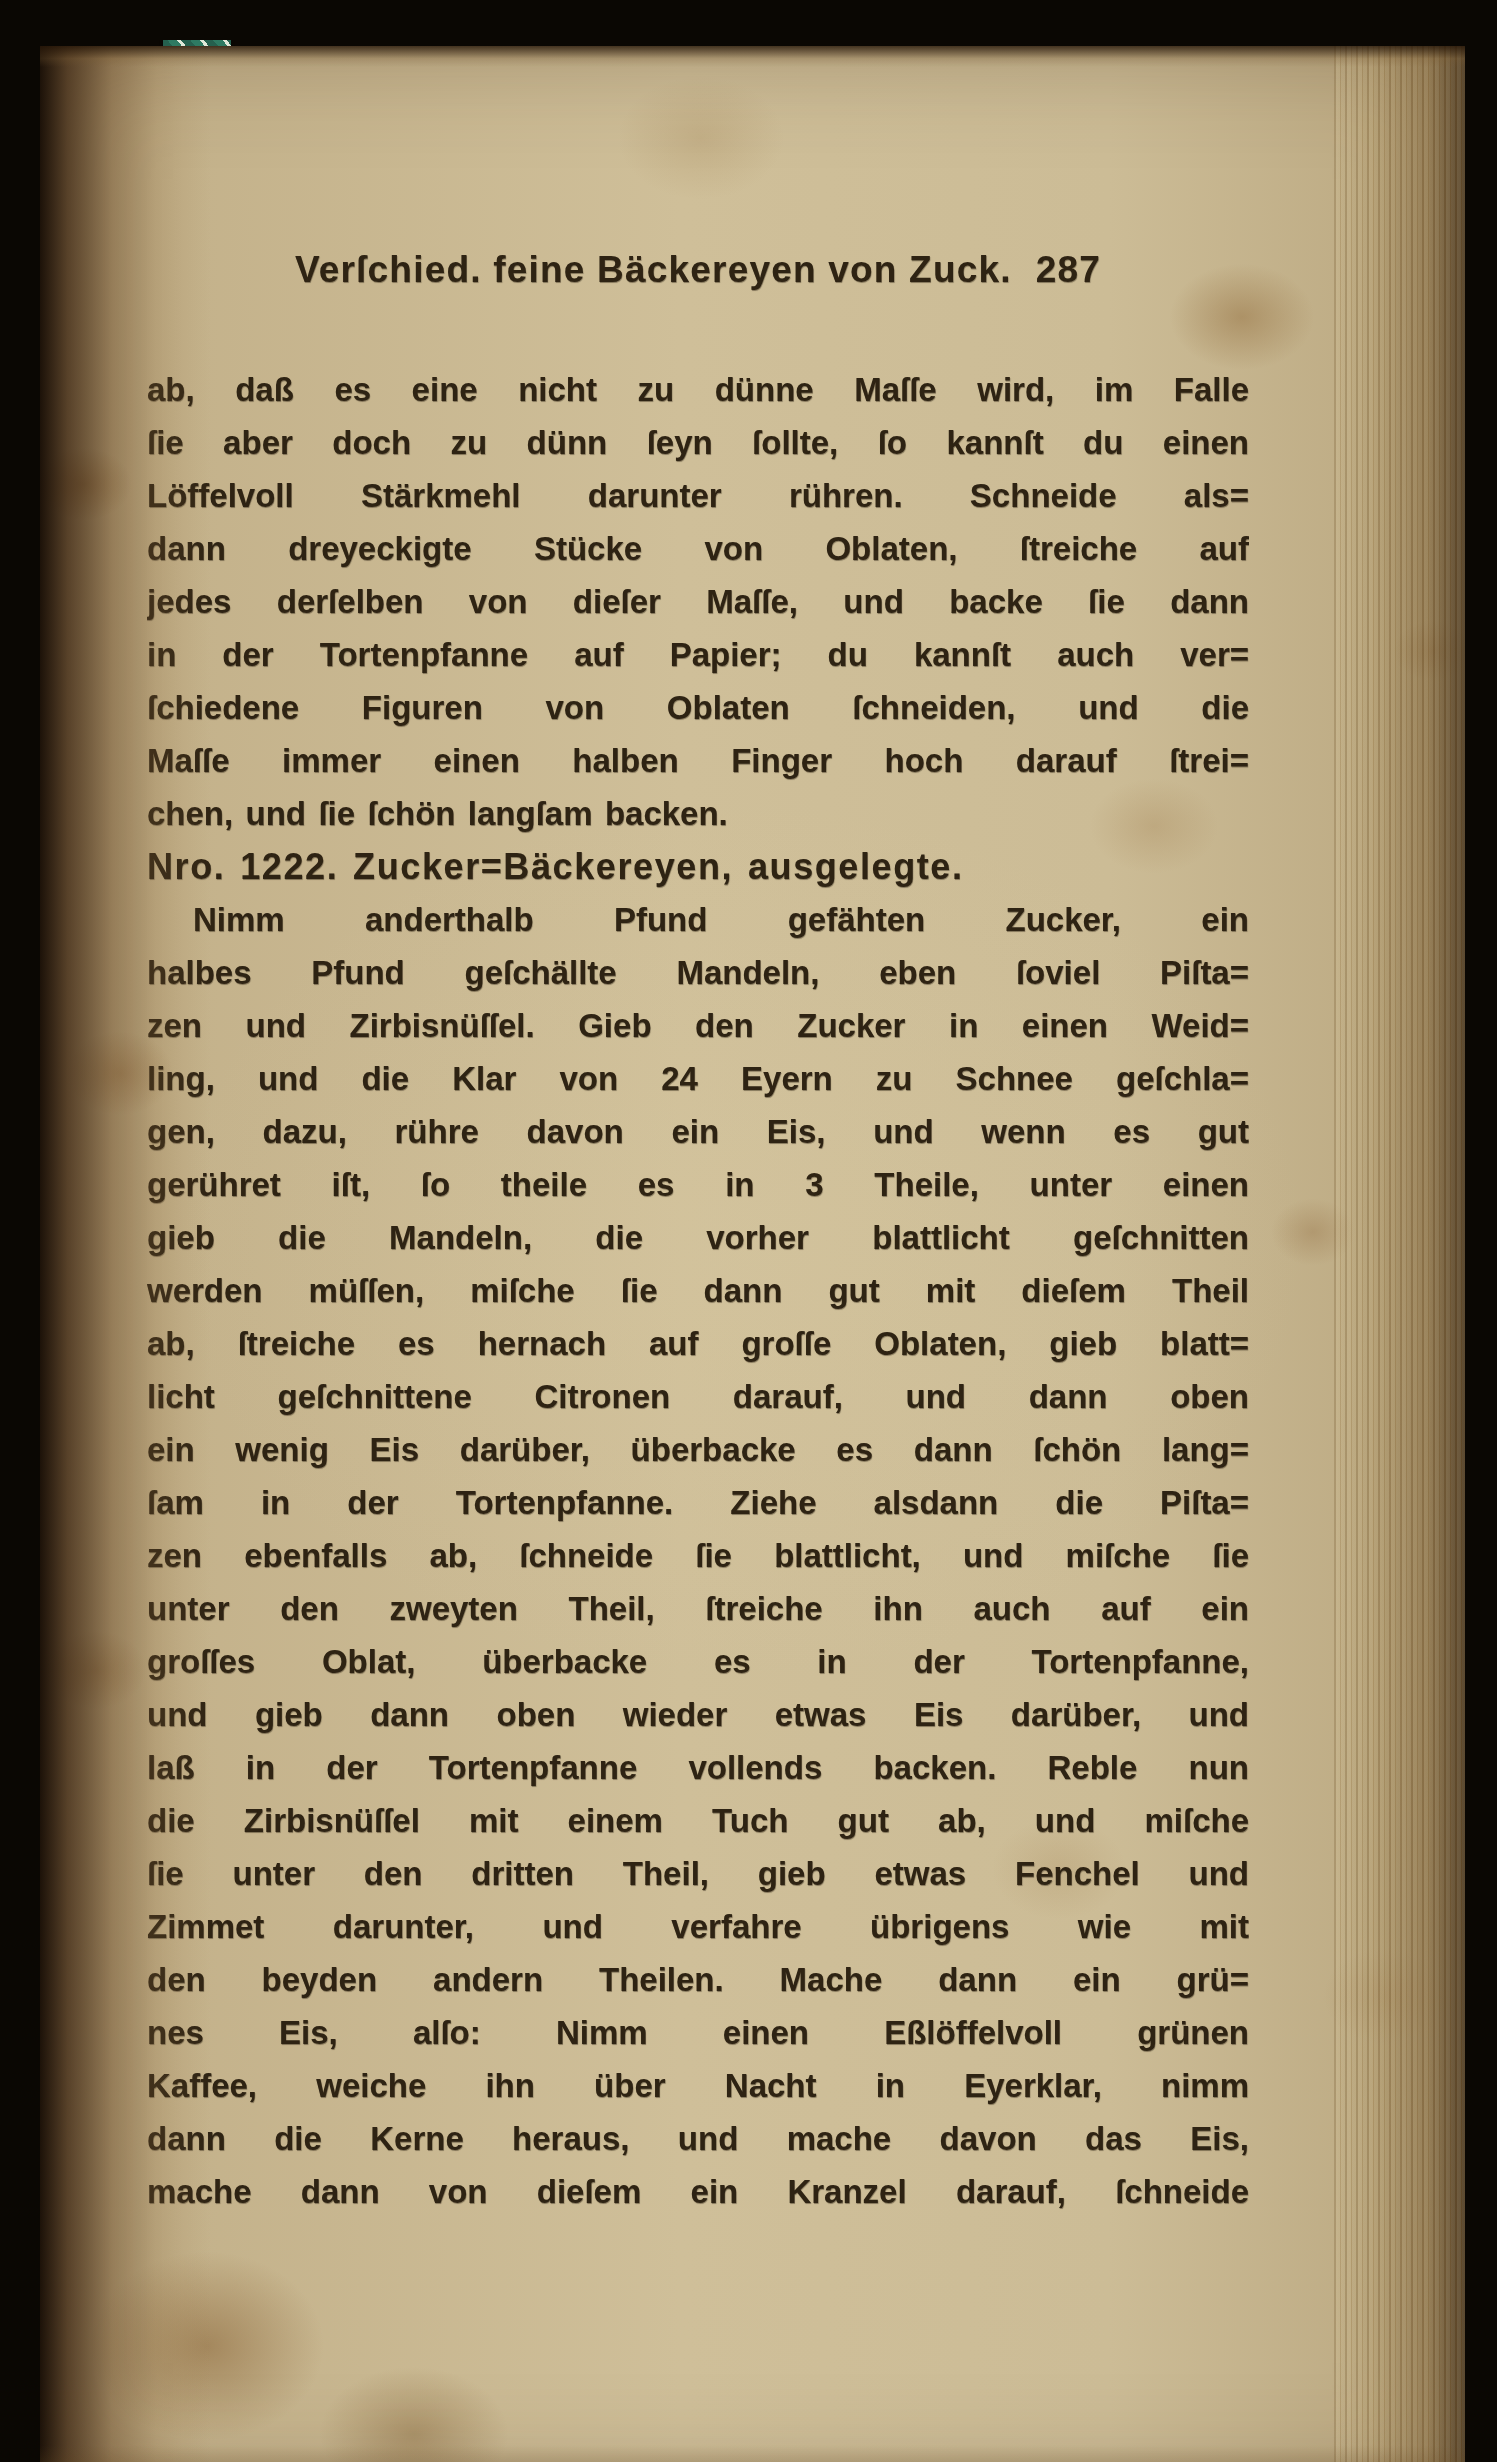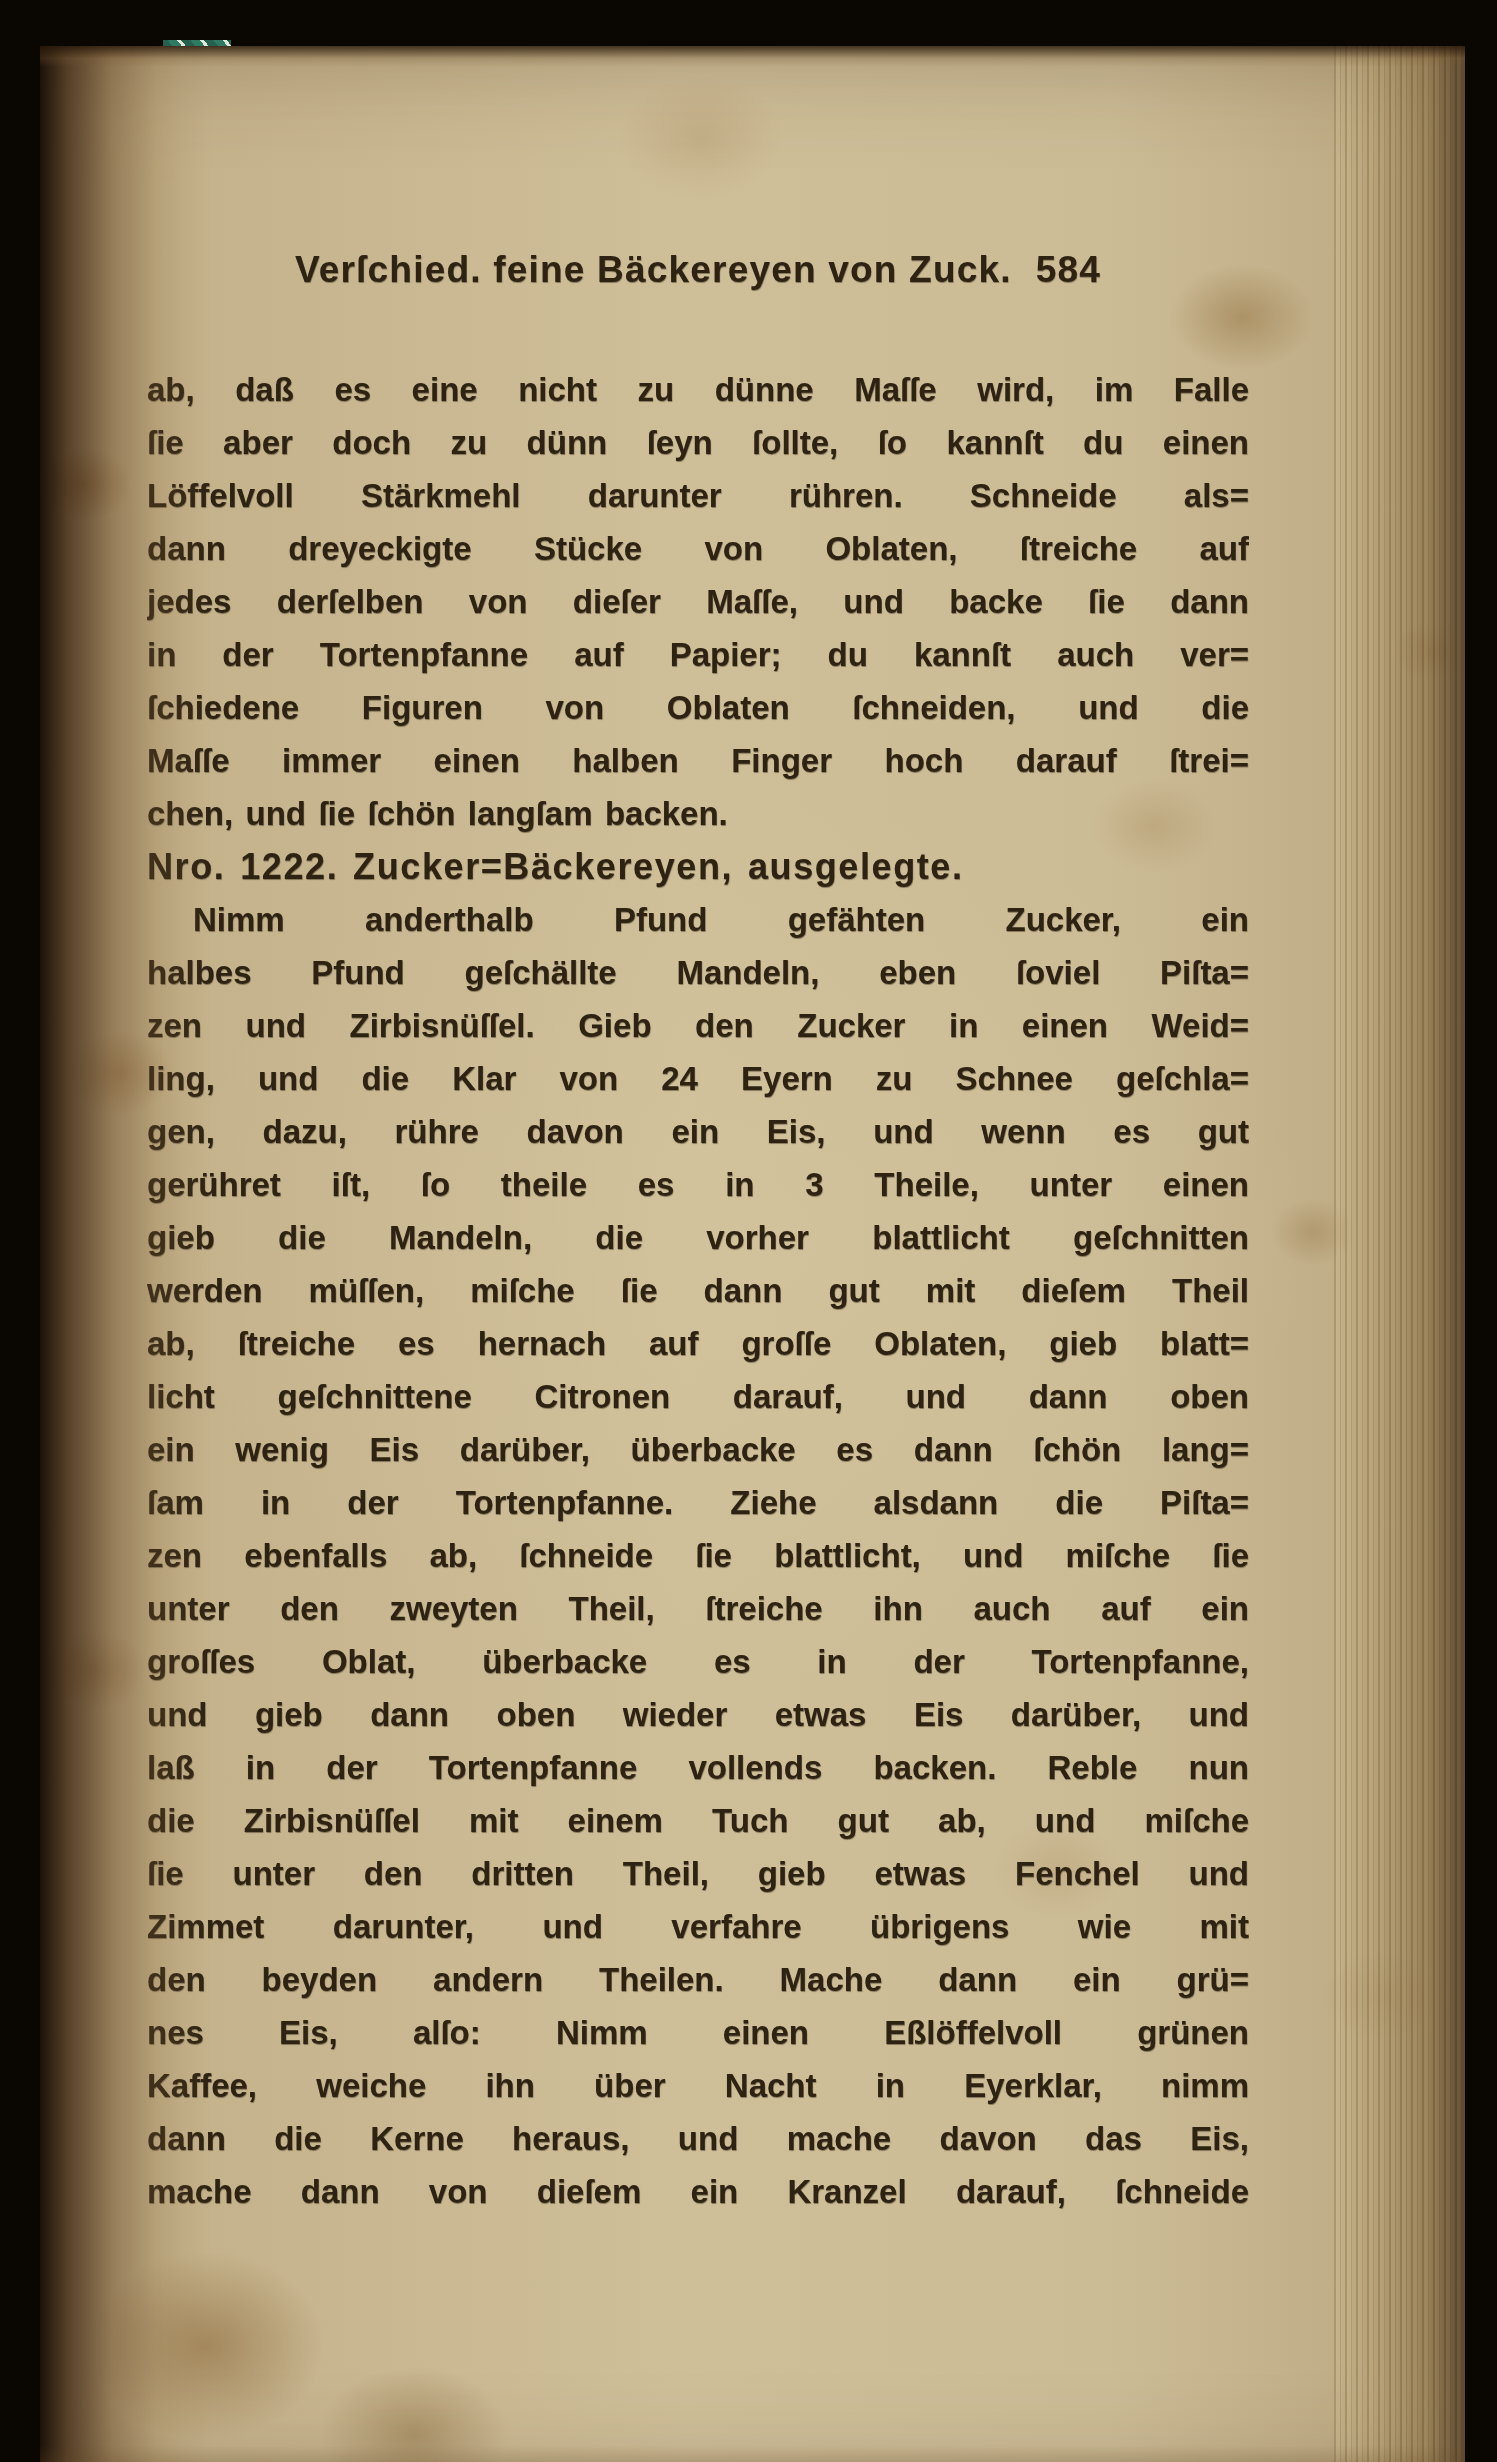--- a/index.html
+++ b/index.html
@@ -132,21 +132,21 @@
 <body>
 
 <div class="scene">
   <div class="ribbon"></div>
 
   <div class="page">
     <div class="content">
 
       <div class="header-row">
         <span>Verſchied. feine Bäckereyen von Zuck.</span>
-        <span>584</span>
+        <span>287</span>
       </div>
 
       <div class="textblock">
         <div>
             <div class="line">ab, daß es eine nicht zu dünne Maſſe wird, im Falle</div>
             <div class="line">ſie aber doch zu dünn ſeyn ſollte, ſo kannſt du einen</div>
             <div class="line">Löffelvoll Stärkmehl darunter rühren. Schneide als=</div>
             <div class="line">dann dreyeckigte Stücke von Oblaten, ſtreiche auf</div>
             <div class="line">jedes derſelben von dieſer Maſſe, und backe ſie dann</div>
             <div class="line">in der Tortenpfanne auf Papier; du kannſt auch ver=</div>

